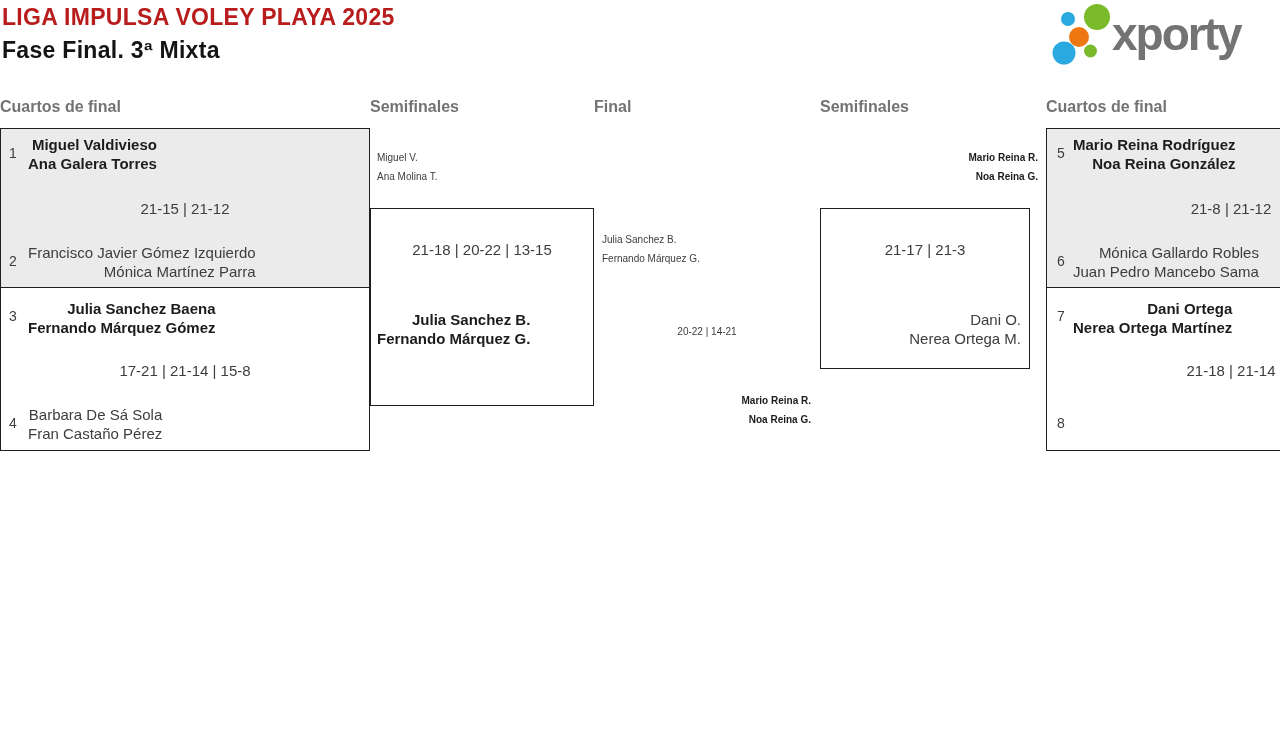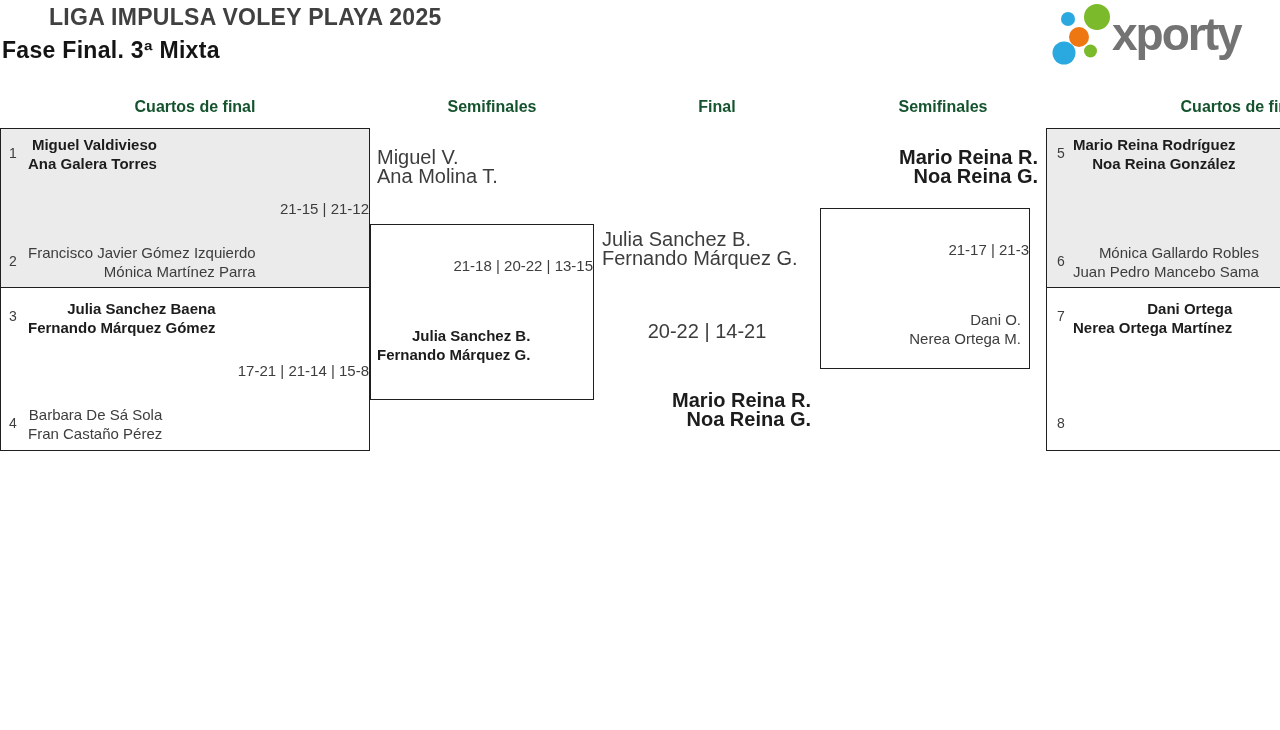--- a/index.html
+++ b/index.html
@@ -8,58 +8,58 @@
     position: relative;
     width: 1280px;
     height: 730px;
     background: #ffffff;
     overflow: hidden;
     font-family: "Liberation Sans", sans-serif;
     color: #3d3d3d;
   }
   .title {
     position: absolute; left: 2px; top: 4px;
-    font-size: 23px; font-weight: bold; color: #404040;
-    letter-spacing: 0.3px; white-space: nowrap; margin-left: 47px;
+    font-size: 23px; font-weight: bold; color: #b91c1c;
+    letter-spacing: 0.3px; white-space: nowrap;
   }
   .subtitle {
     position: absolute; left: 2px; top: 37px;
     font-size: 23px; font-weight: bold; color: #141414;
     letter-spacing: 0.3px; white-space: nowrap;
   }
   .logo { position: absolute; left: 1048px; top: 2px; width: 230px; height: 68px; }
   .logo-dots { position: absolute; left: 0; top: 0; }
   .logo-word {
     position: absolute; left: 64px; top: 8px;
     font-size: 46px; line-height: 48px; font-weight: bold;
     letter-spacing: -2px; color: #737373; white-space: nowrap;
   }
   .round-header {
     position: absolute; top: 97px; height: 20px; line-height: 20px;
-    font-size: 16px; font-weight: bold; color: #14532d;
-    text-align: center; white-space: nowrap; padding-left: 20px;
+    font-size: 16px; font-weight: bold; color: #737373;
+    white-space: nowrap;
   }
   .box {
     position: absolute; background: #ffffff;
     border: 1px solid #1f1f1f;
   }
   .box.gray { background: #ebebeb; }
   .box.no-top { border-top: none; }
   .seed {
     position: absolute; left: 2px; width: 20px;
     font-size: 14px; line-height: 19px; color: #3d3d3d; text-align: center;
   }
   .team { position: absolute; font-size: 15px; line-height: 19px; color: #3d3d3d; white-space: nowrap; text-align: right; }
   .team.winner { font-weight: bold; color: #1c1c1c; }
   .team.right { text-align: right; }
   .score {
     position: absolute; left: 0; width: 100%;
-    font-size: 15px; line-height: 19px; color: #3d3d3d; text-align: right; white-space: nowrap;
+    font-size: 15px; line-height: 19px; color: #3d3d3d; text-align: center; white-space: nowrap;
   }
-  .float-text { position: absolute; font-size: 20px; line-height: 19px; color: #3d3d3d; white-space: nowrap; }
+  .float-text { position: absolute; font-size: 10px; line-height: 19px; color: #3d3d3d; white-space: nowrap; }
   .float-text.winner { font-weight: bold; color: #1c1c1c; }
   .float-text.right { text-align: right; }
 </style>
 </head>
 <body>
 
 <div class="page">
 
   <div class="title">LIGA IMPULSA VOLEY PLAYA 2025</div>
   <div class="subtitle">Fase Final. 3ª Mixta</div>
@@ -106,21 +106,21 @@
     <div class="team" style="left:27px;top:117px">
       <div>Barbara De Sá Sola</div>
       <div>Fran Castaño Pérez</div>
     </div>
   </div>
 
   <div class="float-text" style="left:377px;top:148px">
     <div>Miguel V.</div>
     <div>Ana Molina T.</div>
   </div>
-  <div class="box" style="left:370px;top:224px;width:224px;height:176px">
+  <div class="box" style="left:370px;top:208px;width:224px;height:198px">
     <div class="score" style="top:31px">21-18 | 20-22 | 13-15</div>
     <div class="team winner" style="left:6px;top:101px">
       <div>Julia Sanchez B.</div>
       <div>Fernando Márquez G.</div>
     </div>
   </div>
 
   <div class="float-text" style="left:602px;top:230px">
     <div>Julia Sanchez B.</div>
     <div>Fernando Márquez G.</div>

